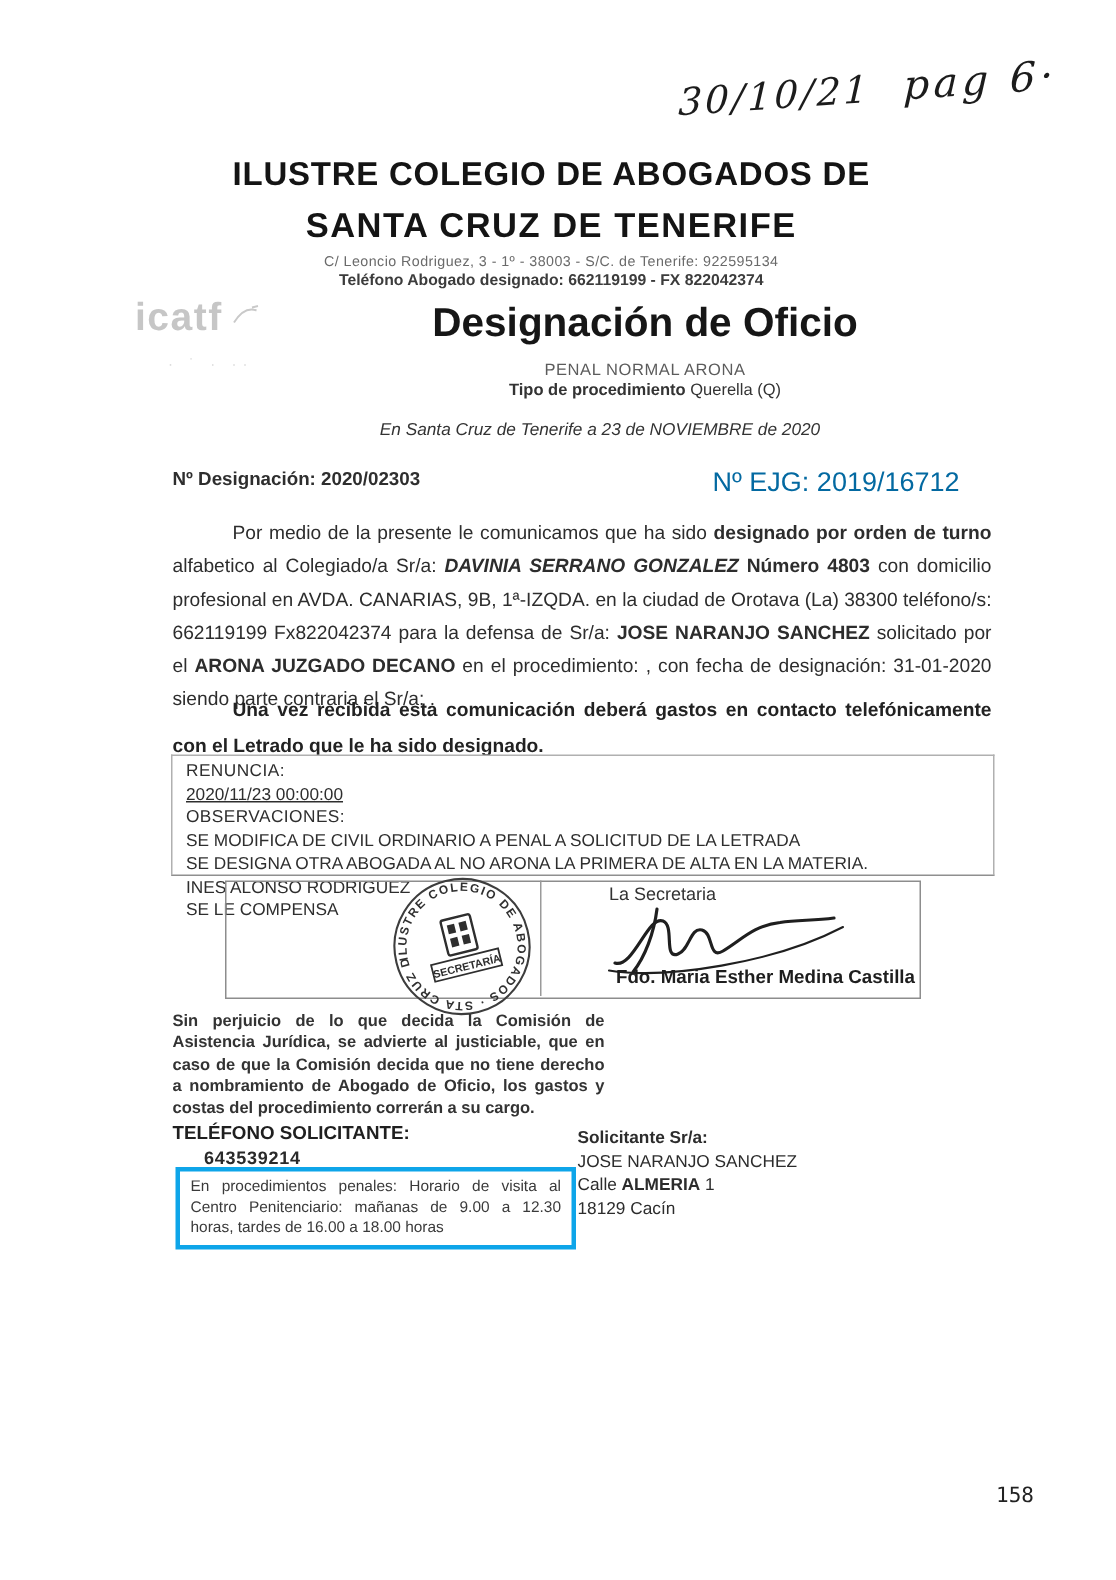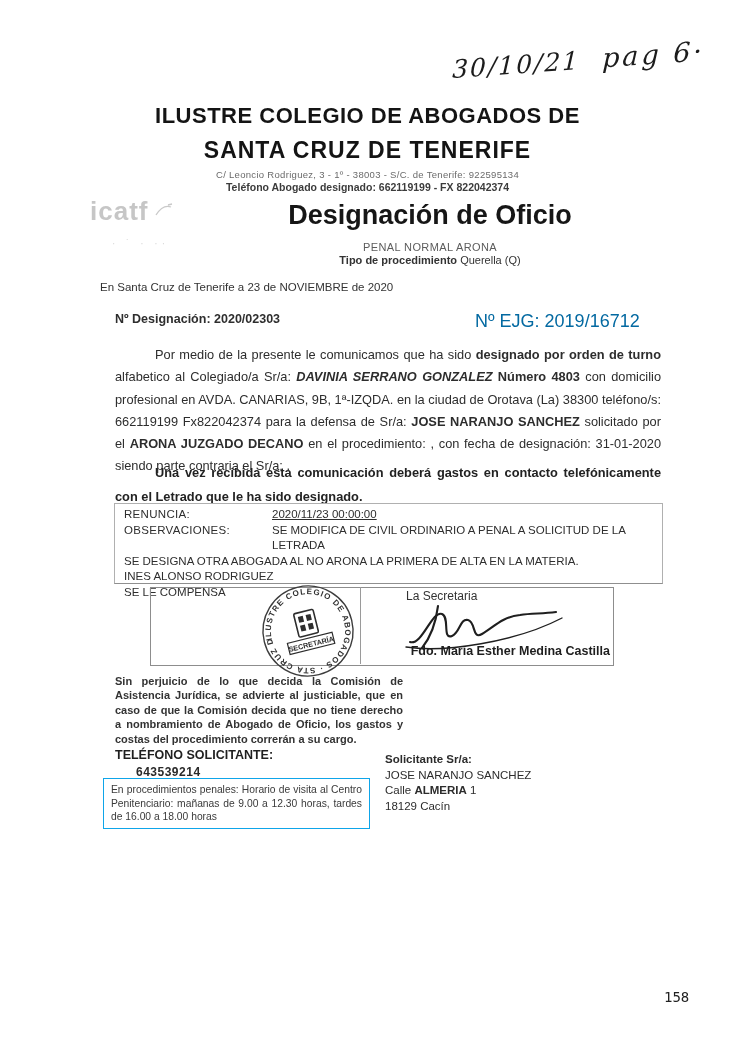--- a/index.html
+++ b/index.html
@@ -28,59 +28,59 @@
   
   .logo{left:90px;top:196px;font-size:26px;color:#c6c6c6;letter-spacing:1px;font-weight:700;}
   .logo-mark{position:absolute;left:64px;top:-2px;}
   .logo-dots{left:112px;top:238px;font-size:10px;color:#d9d9d9;letter-spacing:4px;}
 
   
   .docblock{left:130px;width:600px;text-align:center;}
   .doctitle{top:200px;font-size:27px;font-weight:700;color:#161616;}
   .docsub{top:241px;font-size:11px;color:#5c5c5c;letter-spacing:.4px;}
   .doctipo{top:254px;font-size:11px;color:#333;}
-  .dateline{left:100px;width:600px;text-align:left;top:281px;font-size:11.5px;color:#333;}
+  .dateline{left:100px;width:600px;text-align:center;top:281px;font-size:11.5px;color:#333;font-style:italic;}
 
   .num-left{left:115px;top:312px;font-size:12.5px;font-weight:600;color:#2e2e2e;}
   .num-right{left:475px;top:311px;font-size:18px;font-weight:400;color:#0369a1;}
 
   
   .para{left:115px;width:546px;text-align:justify;font-size:12.8px;color:#2d2d2d;}
   .para1{top:344px;line-height:22.3px;text-indent:40px;}
   .para2{top:461px;line-height:24px;text-indent:40px;font-weight:700;color:#222;}
 
   
   .obs-table{
     left:114px;top:503px;width:549px;height:81px;
     border:1px solid #b0b0b0;border-bottom:1px solid #8f8f8f;
     font-size:11.5px;color:#2e2e2e;padding:3px 9px;box-sizing:border-box;
     line-height:15.5px;
   }
-  .obs-row{display:flex;}
+  .obs-row{display:flex;flex-direction:column;}
   .obs-label{width:148px;flex:none;letter-spacing:.3px;}
   .obs-value{flex:1;}
   .u{text-decoration:underline;}
 
   
   .sigbox{left:150px;top:587px;width:462px;height:77px;border:1px solid #8d8d8d;}
   .sigdivider{left:360px;top:587px;width:0;height:77px;border-left:1px solid #9a9a9a;}
   .stamp{left:260px;top:583px;width:96px;height:96px;transform:rotate(-14deg);}
   .secretaria-title{left:362px;top:589px;width:248px;text-align:left;font-size:12px;color:#333;margin-left:44px;}
   .sig-svg{left:400px;top:598px;}
   .signedby{left:362px;top:644px;width:248px;text-align:right;font-size:12.5px;font-weight:700;color:#1e1e1e;}
 
   
   .legalnote{
     left:115px;top:674px;width:288px;text-align:justify;
     font-size:11px;font-weight:700;color:#333;line-height:14.4px;
   }
   .tel-label{left:115px;top:748px;font-size:12.5px;font-weight:700;color:#1f1f1f;}
   .tel-value{left:136px;top:765px;font-size:12px;font-weight:600;color:#2a2a2a;letter-spacing:.5px;}
   .penalbox{
-    left:103px;top:778px;width:267px;border:1px solid #0ea5e9;
+    left:117px;top:778px;width:267px;border:3px solid #0ea5e9;
     font-size:10.3px;color:#3a3a3a;line-height:13.5px;padding:4px 7px;box-sizing:border-box;
     text-align:justify;
   }
   .applicant{left:385px;top:752px;font-size:11.5px;line-height:15.5px;color:#2c2c2c;}
   .applicant .lbl{font-weight:700;}
   .pagenum{left:664px;top:989px;font-family:"DejaVu Sans Mono",monospace;font-size:14px;color:#222;}
 </style>
 </head>
 <body>
 

